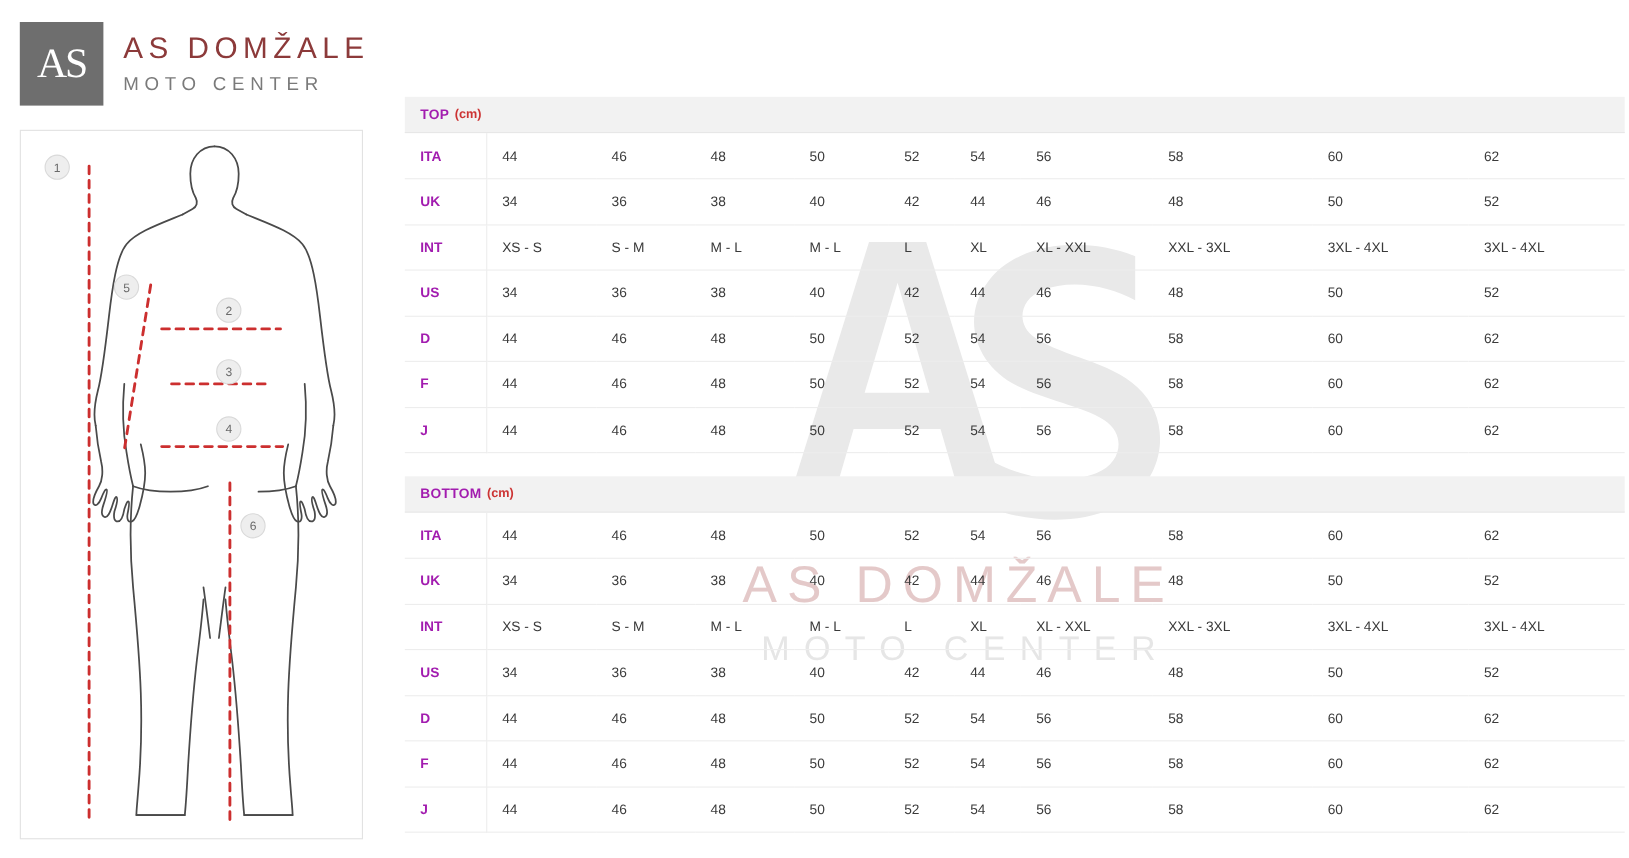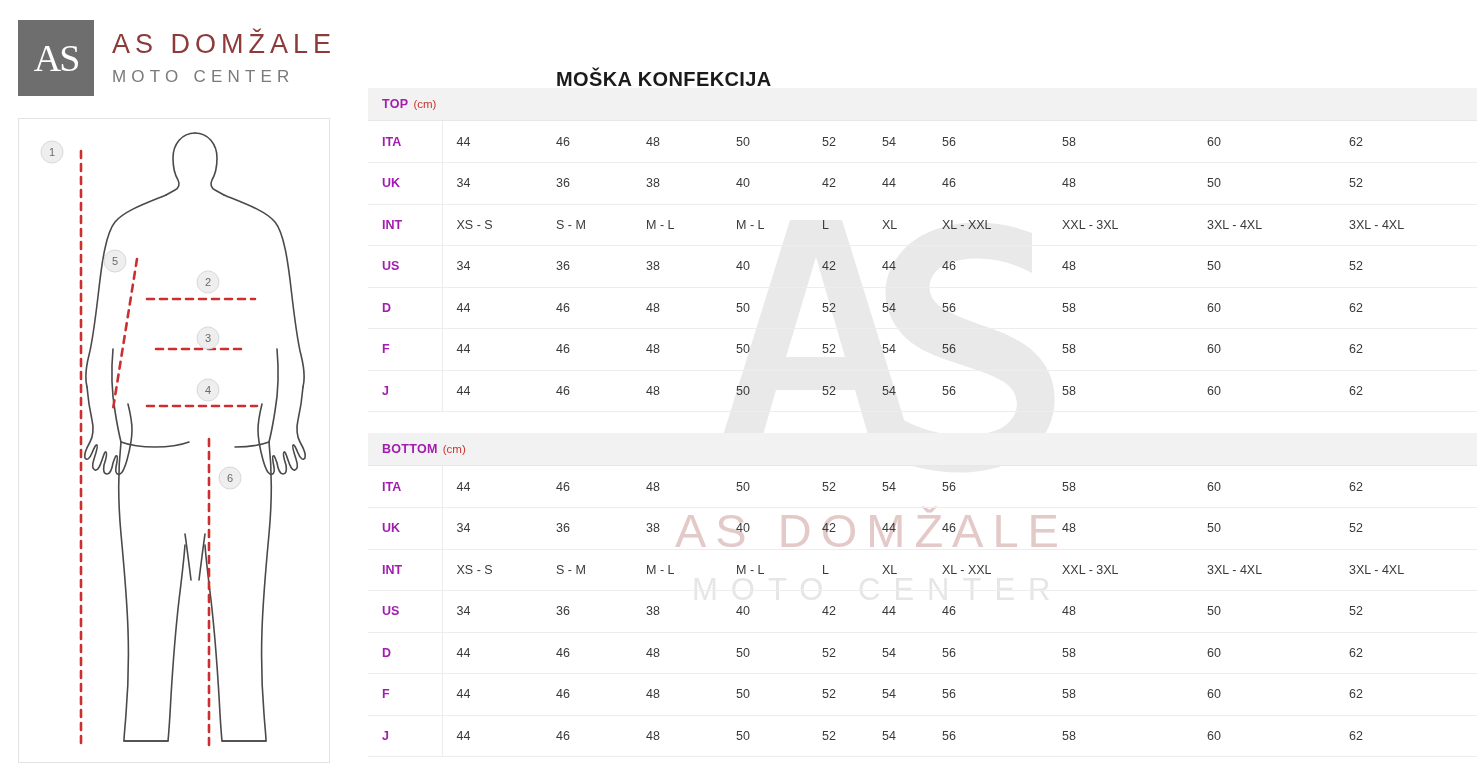--- a/index.html
+++ b/index.html
@@ -138,20 +138,21 @@
   .section-head .sh-label {
     color: #a21caf;
     font-weight: bold;
     font-size: 12.5px;
     letter-spacing: 0.3px;
   }
   .section-head .sh-unit {
     color: #cc3333;
     font-size: 11.5px;
     margin-left: 5px;
+    font-weight: bold;
   }
 
   table.sizes {
     border-collapse: collapse;
     width: 1109px;
     table-layout: fixed;
     position: relative;
     z-index: 2;
   }
   table.sizes tr { height: 41.5px; }
@@ -259,21 +260,20 @@
 
           <circle cx="211" cy="359" r="11" fill="#eeeeee" stroke="#d9d9d9" stroke-width="1"></circle>
           <text x="211" y="363" text-anchor="middle" font-size="11" fill="#6a6a6a" font-family="Liberation Sans, sans-serif">6</text>
         </g>
       </svg>
     </div>
   </div>
 
   <div class="right-col">
 
-    <div class="sheet-title">MOŠKA KONFEKCIJA</div>
 
     <svg class="watermark" viewBox="0 0 740 430">
       <g fill="#e9e9e9">
         <path d="M150 5 L80 230 L120 230 L136 175 L215 175 L231 230 L272 230 L202 5 Z M146 142 L176 42 L205 142 Z"></path>
         <path d="M392 18 c-45 -18 -105 -14 -133 22 c-26 33 -13 77 26 96 c26 13 58 18 79 31 c20 13 16 39 -7 48 c-30 12 -70 4 -99 -13 l-14 38 c44 22 104 25 142 -1 c34 -23 39 -74 8 -102 c-26 -24 -66 -27 -93 -45 c-18 -12 -14 -35 6 -43 c27 -11 62 -4 85 9 Z"></path>
       </g>
       <g fill="#e4c9c9" font-family="Liberation Sans, sans-serif" font-size="47" letter-spacing="9">
         <text x="35" y="332">AS DOMŽALE</text>
       </g>
       <g fill="#e6e6e6" font-family="Liberation Sans, sans-serif" font-size="31" letter-spacing="13">

